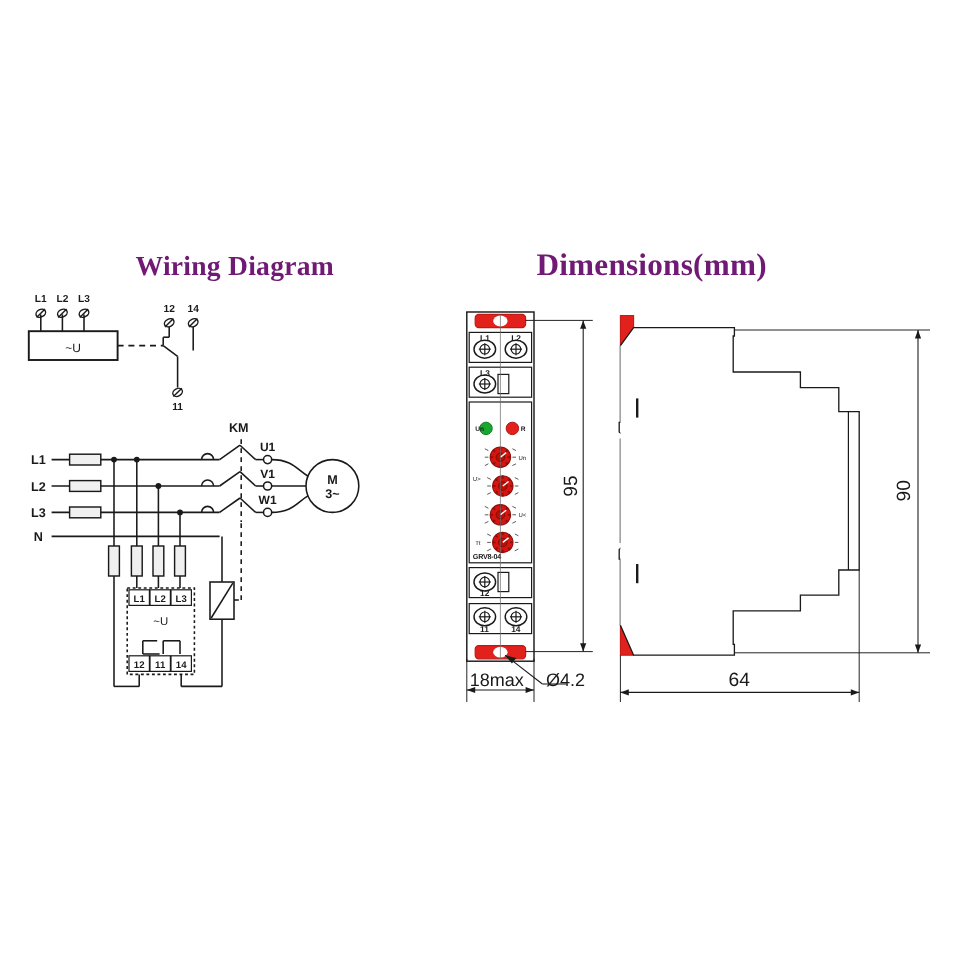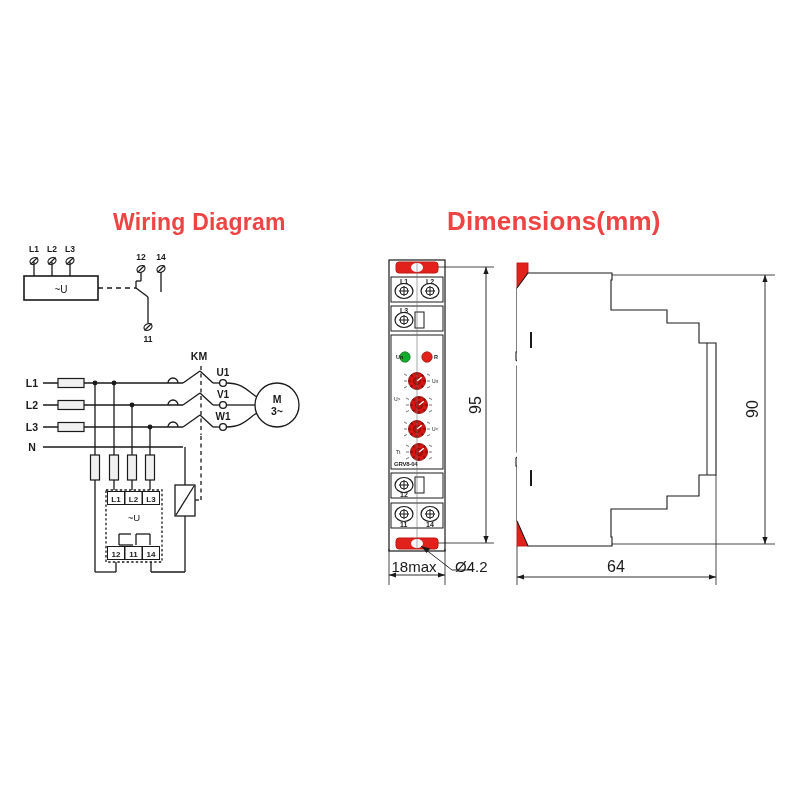--- a/index.html
+++ b/index.html
@@ -4,22 +4,22 @@
 <title>Wiring Diagram &amp; Dimensions</title>
 <style>
   html,body{margin:0;padding:0;}
   body{
     width:800px;height:800px;background:#ffffff;
     font-family:"Liberation Sans", sans-serif;
     position:relative;overflow:hidden;
   }
   #root{position:absolute;left:0;top:0;width:800px;height:800px;}
   .heading{
-    position:absolute;font-weight:bold;color:#ef4444;
-    letter-spacing:.2px;white-space:nowrap;
+    position:absolute;font-weight:bold;color:#701a75;
+    letter-spacing:.2px;white-space:nowrap;font-family:Liberation Serif, serif;
   }
   #h-wiring{left:113px;top:209px;font-size:23px;}
   #h-dims{left:447px;top:206px;font-size:26px;text-align:center;}
   svg{position:absolute;left:0;top:0;}
   text{font-family:"Liberation Sans", sans-serif;fill:#1a1a1a;}
 </style>
 </head>
 <body>
 
 <div id="root">

